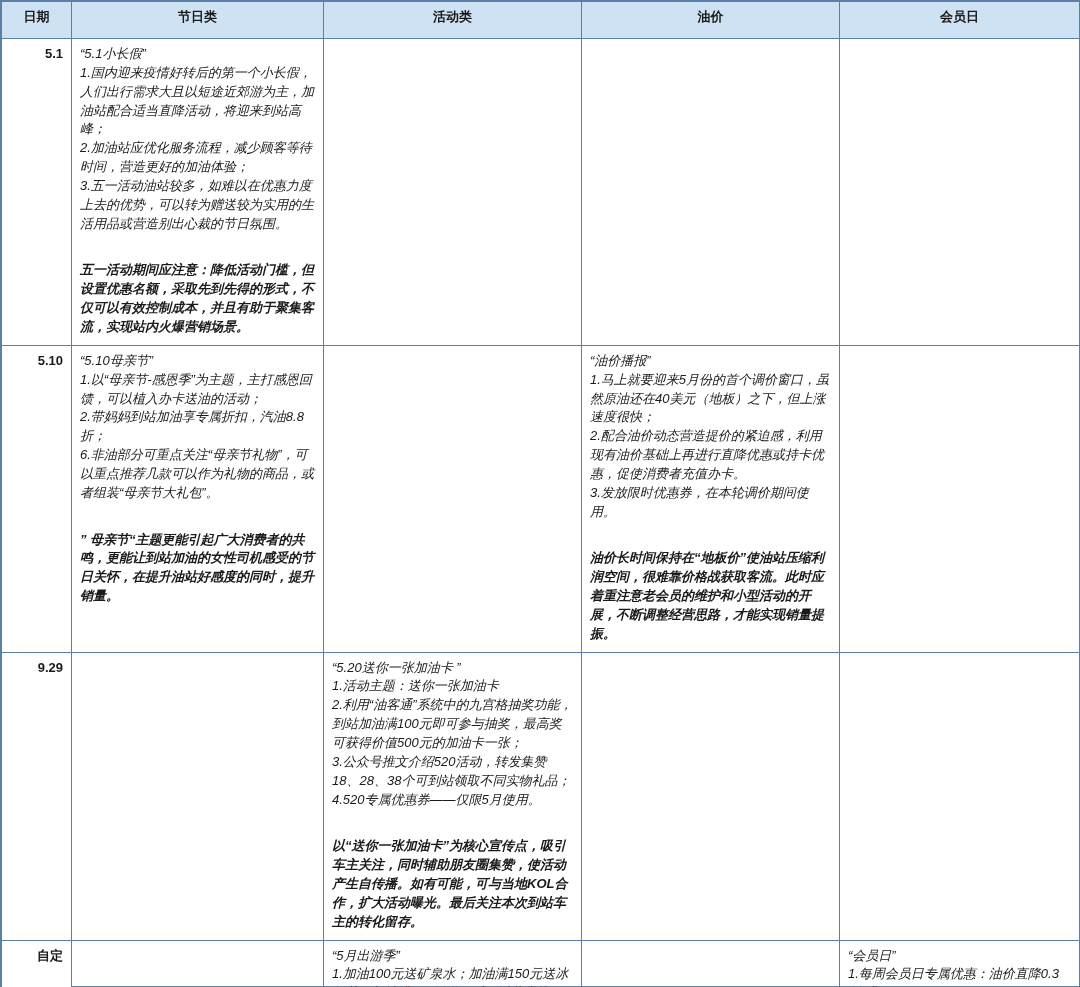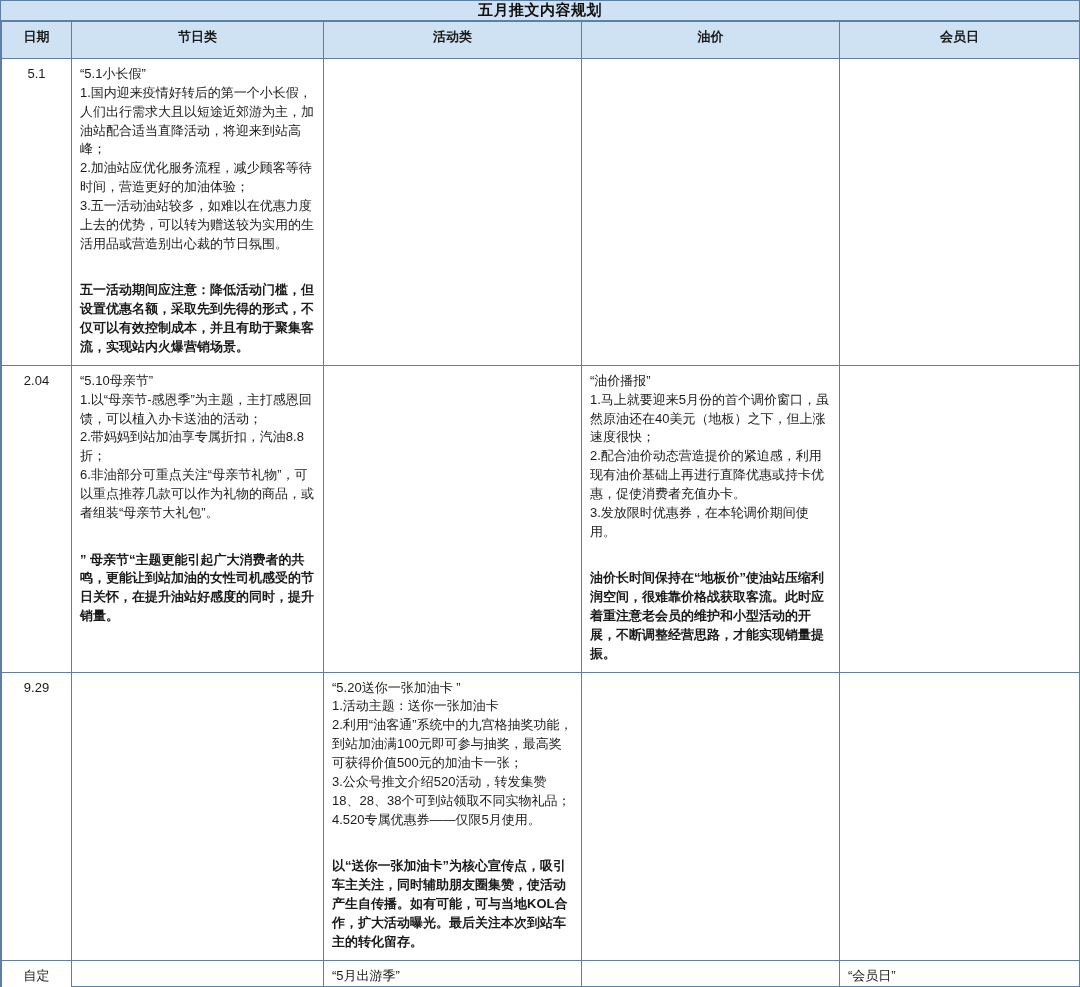--- a/index.html
+++ b/index.html
@@ -51,48 +51,48 @@
   thead th {
     background: #cfe2f3;
     text-align: center;
     font-weight: bold;
     font-size: 13px;
     height: 22px;
     padding: 3px 4px;
     vertical-align: middle;
   }
   td.date-cell {
-    text-align: center;
+    text-align: right;
     vertical-align: middle;
     font-size: 13px;
-    font-weight: normal;
+    font-weight: bold;
     color: #1a1a1a;
     background: #fff;
   }
   .cell-body {
     white-space: pre-wrap;
     word-break: break-word;
+    font-style: italic;
   }
   .cell-body.bold {
     font-weight: bold;
     margin-top: 28px;
   }
   .col-date { width: 70px; }
   .col-a { width: 252px; }
   .col-b { width: 258px; }
   .col-c { width: 258px; }
   .col-d { width: 240px; }
   .empty { }
 </style>
 </head>
 <body>
 
 <div class="sheet">
 
-  <div class="title-bar">五月推文内容规划</div>
 
   <table class="grid">
     <colgroup>
       <col class="col-date">
       <col class="col-a">
       <col class="col-b">
       <col class="col-c">
       <col class="col-d">
     </colgroup>
     <thead>
@@ -114,21 +114,21 @@
 2.加油站应优化服务流程，减少顾客等待时间，营造更好的加油体验；
 3.五一活动油站较多，如难以在优惠力度上去的优势，可以转为赠送较为实用的生活用品或营造别出心裁的节日氛围。</div>
           <div class="cell-body bold">五一活动期间应注意：降低活动门槛，但设置优惠名额，采取先到先得的形式，不仅可以有效控制成本，并且有助于聚集客流，实现站内火爆营销场景。</div>
         </td>
         <td class="empty"></td>
         <td class="empty"></td>
         <td class="empty"></td>
       </tr>
 
       <tr style="height:200px">
-        <td class="date-cell">2.04</td>
+        <td class="date-cell">5.10</td>
         <td>
           <div class="cell-body">“5.10母亲节”
 1.以“母亲节-感恩季”为主题，主打感恩回馈，可以植入办卡送油的活动；
 2.带妈妈到站加油享专属折扣，汽油8.8折；
 6.非油部分可重点关注“母亲节礼物”，可以重点推荐几款可以作为礼物的商品，或者组装“母亲节大礼包”。</div>
           <div class="cell-body bold">” 母亲节“主题更能引起广大消费者的共鸣，更能让到站加油的女性司机感受的节日关怀，在提升油站好感度的同时，提升销量。</div>
         </td>
         <td class="empty"></td>
         <td>
           <div class="cell-body">“油价播报”

